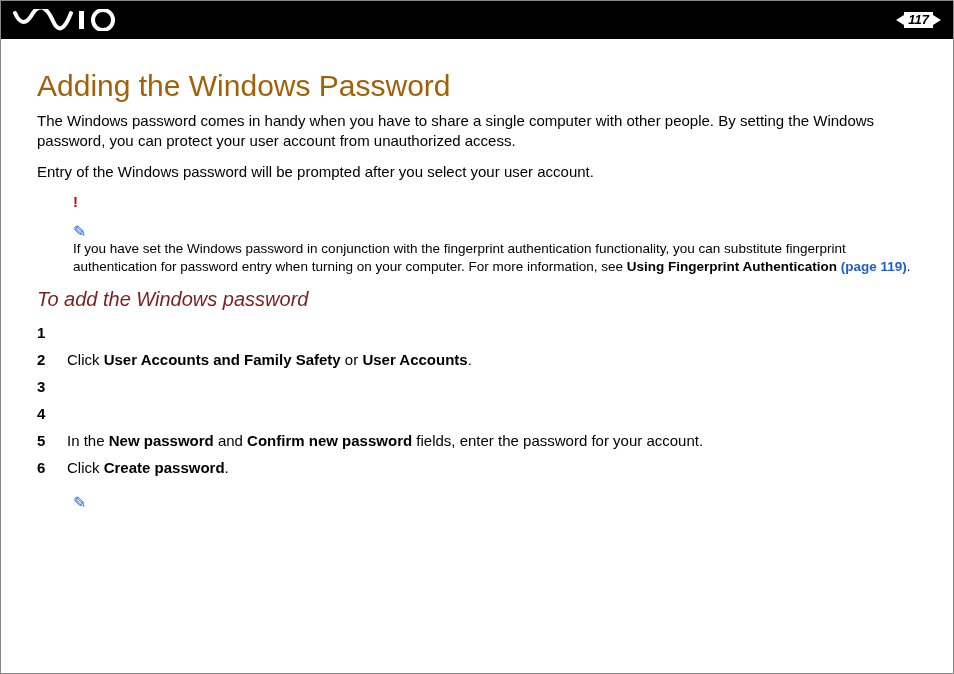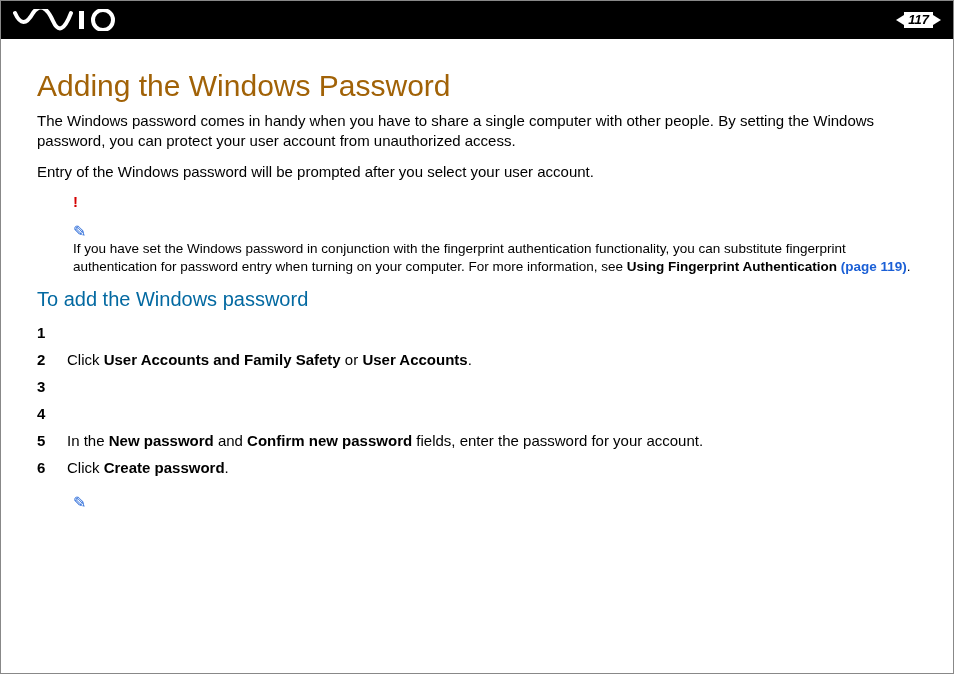--- a/index.html
+++ b/index.html
@@ -52,24 +52,25 @@
     font-weight: normal;
     font-size: 30px;
     margin-bottom: 8px;
   }
   .para { font-size: 15px; line-height: 1.35; margin-bottom: 10px; }
   .note-block { margin: 8px 0 12px 36px; font-size: 13.5px; line-height: 1.35; }
   .excl { color: #d40000; font-weight: bold; font-size: 15px; display: block; margin-bottom: 0; }
   .pencil { color: #1a5fd6; font-size: 16px; display: block; margin-bottom: 0; line-height: 1; }
   .link { color: #1a5fd6; font-weight: bold; }
   h2 {
-    color: #0369a1;
+    color: #7f1d1d;
     font-weight: normal;
     font-size: 20px;
     margin: 12px 0 8px 0;
+    font-style: italic;
   }
   ol.steps { list-style: none; margin: 0; padding: 0; }
   ol.steps li { display: flex; gap: 18px; font-size: 15px; line-height: 1.8; }
   ol.steps .num { font-weight: bold; width: 12px; flex-shrink: 0; }
 </style>
 </head>
 <body>
 
 <div class="header">
   <div class="logo">

